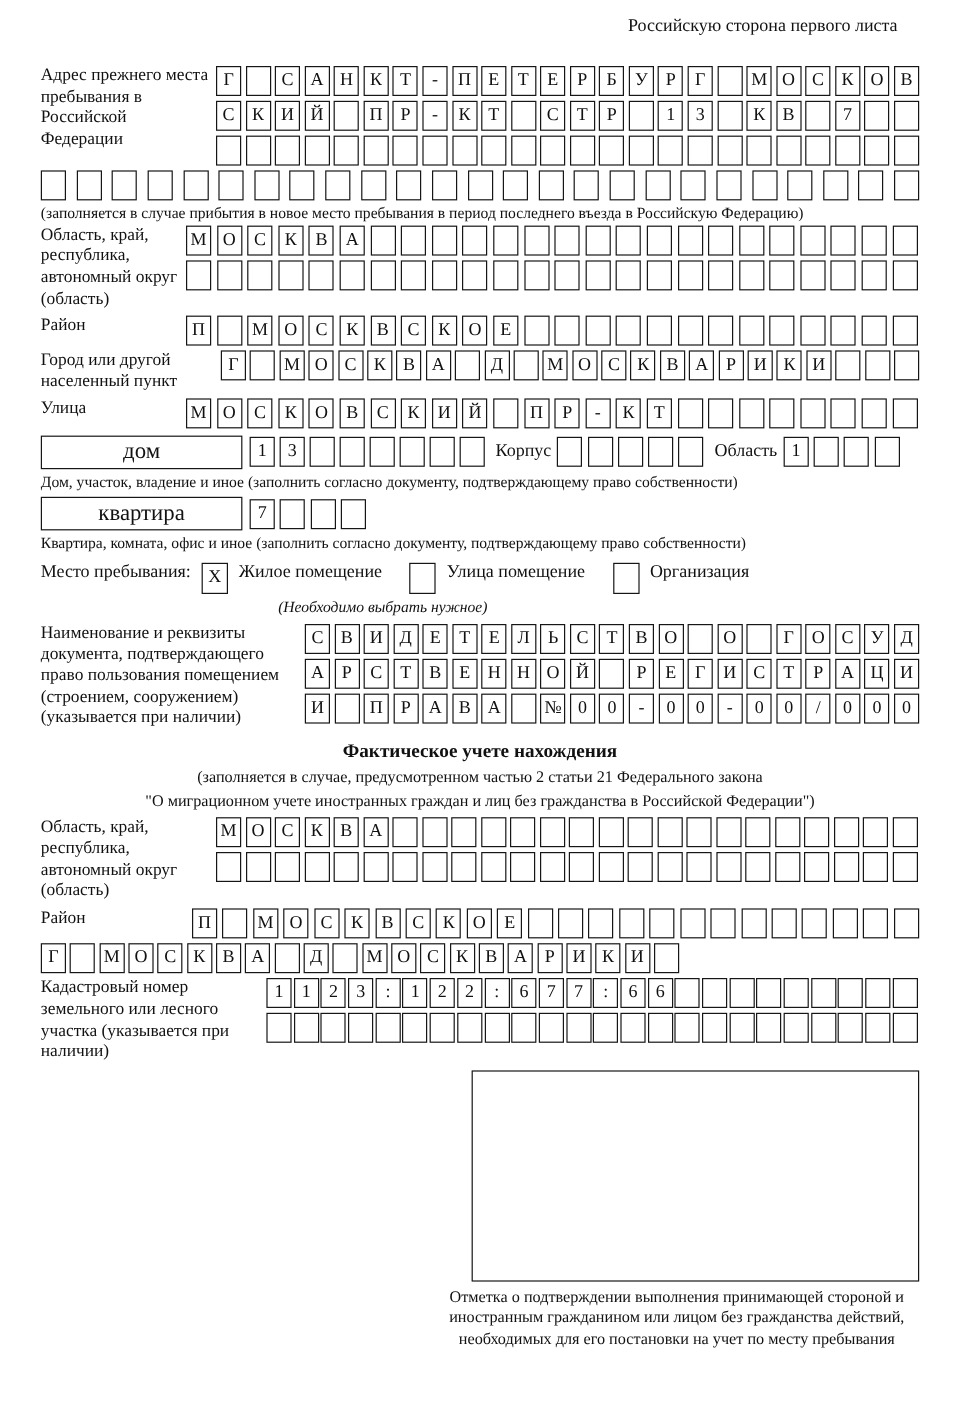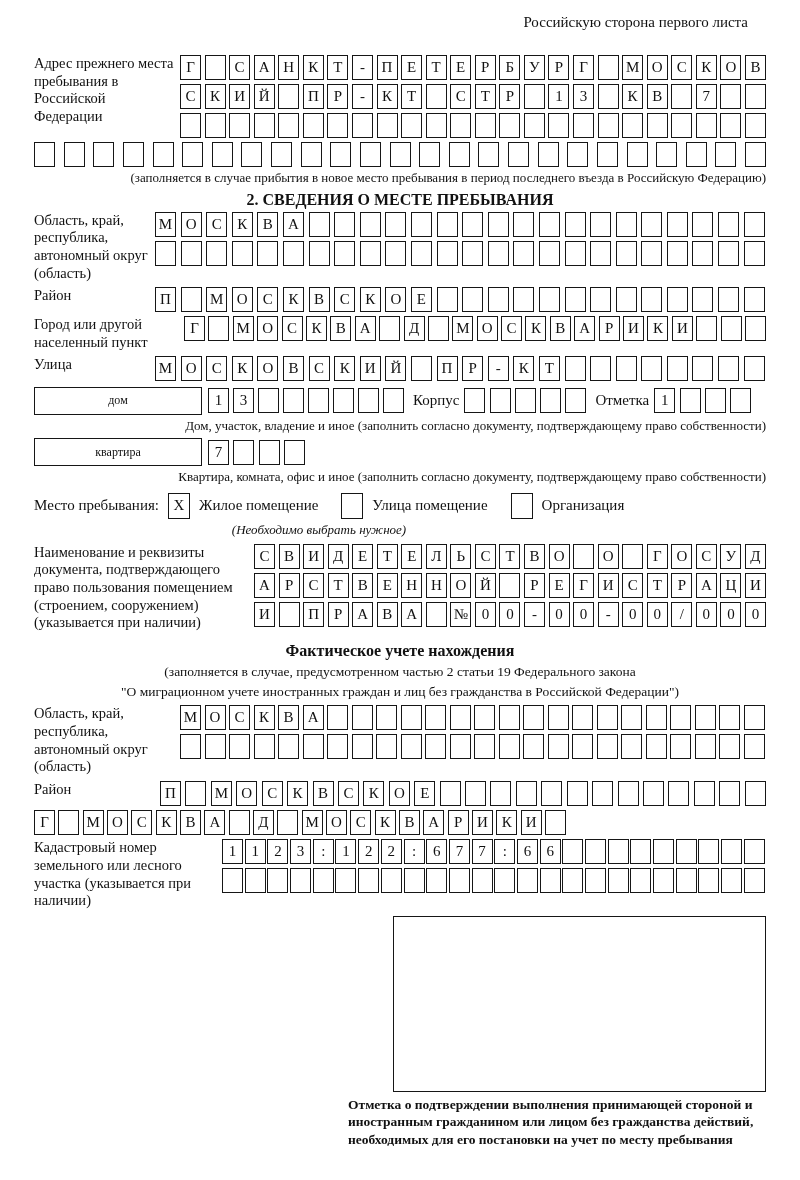--- a/index.html
+++ b/index.html
@@ -20,45 +20,45 @@
     display:flex;align-items:center;justify-content:center;
     font-size:15px;line-height:1;background:#fff;
   }
   
   .w586{width:586px}.w732{width:732px}.w610{width:610px}.w582{width:582px}
   .w512{width:512px}.w585{width:585px}.w606{width:606px}.w532{width:532px}
   .w543{width:543px}.w196{width:196px}.w122{width:122px}.w97{width:97px}
   
   .lw146{width:146px}.lw121{width:121px}.lw150{width:150px}.lw220{width:220px}
   .lw126{width:126px}.lw199{width:199px}.lw188{width:188px}
-  .caption{font-size:13px;text-align:right;margin-top:3px;line-height:1.2;}
+  .caption{font-size:13px;text-align:left;margin-top:3px;line-height:1.2;}
   .h-title{font-size:16px;font-weight:bold;text-align:center;margin-top:5px;margin-bottom:3px;}
   .subtitle{font-size:13.5px;text-align:center;line-height:1.35;margin-top:2px;}
   .mt2{margin-top:2px}.mt4{margin-top:4px}.mt5{margin-top:5px}.mt6{margin-top:6px}.mt10{margin-top:10px}.mt24{margin-top:24px}
   .inline-row{display:flex;align-items:center;font-size:15px;}
   .labelbox{
     border:1.6px solid #161616;height:28px;box-sizing:border-box;background:#fff;
-    display:flex;align-items:center;justify-content:center;font-size:12px;
+    display:flex;align-items:center;justify-content:center;font-size:19px;
   }
   .lb168{width:168px}.lb205{width:168px}
   .inline-lbl{padding:0 5px 0 9px;white-space:nowrap;}
   .ml6{margin-left:6px}
-  .stay-row{display:flex;align-items:center;font-size:15px;margin-top:8px;}
+  .stay-row{display:flex;font-size:15px;margin-top:8px;}
   .cbox{
     width:22px;height:26px;border:1.6px solid #161616;box-sizing:border-box;background:#fff;
     display:flex;align-items:center;justify-content:center;font-size:15px;flex:0 0 auto;
   }
   .stay-lbl{white-space:nowrap;}
   .stay-row .cbox{margin-left:9px;}
   .opt-lbl{margin-left:9px;margin-right:14px;white-space:nowrap;}
   .stay-caption{width:430px;margin-left:70px;text-align:center;font-style:italic;}
   .stamp-box{width:373px;height:176px;border:1.7px solid #161616;box-sizing:border-box;margin-left:auto;background:#fff;}
   .stamp-caption{
     width:432px;margin-left:auto;margin-right:-14px;margin-top:4px;
-    font-size:13.5px;line-height:1.3;font-weight:bold;
+    text-align:center;font-size:13.5px;line-height:1.3;
   }
 </style>
 </head>
 <body>
 
 <div class="page">
 
   <div class="note">Российскую сторона первого листа</div>
 
   <div class="field mt24">
@@ -166,21 +166,20 @@
       <div class="cell"></div>
       <div class="cell"></div>
       <div class="cell"></div>
       <div class="cell"></div>
       <div class="cell"></div>
       <div class="cell"></div>
       <div class="cell"></div>
     </div>
   <div class="caption">(заполняется в случае прибытия в новое место пребывания в период последнего въезда в Российскую Федерацию)</div>
 
-  <div class="h-title">2. СВЕДЕНИЯ О МЕСТЕ ПРЕБЫВАНИЯ</div>
 
   <div class="field mt2">
     <div class="lbl lw121">Область, край, республика, автономный округ (область)</div>
     <div class="rows">
       <div class="cells w610">
           <div class="cell">М</div>
           <div class="cell">О</div>
           <div class="cell">С</div>
           <div class="cell">К</div>
           <div class="cell">В</div>
@@ -342,21 +341,21 @@
         <div class="cell"></div>
       </div>
     <span class="inline-lbl">Корпус</span>
     <div class="cells w122">
         <div class="cell"></div>
         <div class="cell"></div>
         <div class="cell"></div>
         <div class="cell"></div>
         <div class="cell"></div>
       </div>
-    <span class="inline-lbl">Отметка</span>
+    <span class="inline-lbl">Область</span>
     <div class="cells w97">
         <div class="cell">1</div>
         <div class="cell"></div>
         <div class="cell"></div>
         <div class="cell"></div>
       </div>
   </div>
   <div class="caption">Дом, участок, владение и иное (заполнить согласно документу, подтверждающему право собственности)</div>
 
   <div class="inline-row mt5">
@@ -450,21 +449,21 @@
           <div class="cell">0</div>
           <div class="cell">/</div>
           <div class="cell">0</div>
           <div class="cell">0</div>
           <div class="cell">0</div>
         </div>
     </div>
   </div>
 
   <div class="h-title mt10">Фактическое учете нахождения</div>
-  <div class="subtitle">(заполняется в случае, предусмотренном частью 2 статьи 19 Федерального закона</div>
+  <div class="subtitle">(заполняется в случае, предусмотренном частью 2 статьи 21 Федерального закона</div>
   <div class="subtitle">"О миграционном учете иностранных граждан и лиц без гражданства в Российской Федерации")</div>
 
   <div class="field mt4">
     <div class="lbl lw146">Область, край, республика, автономный округ (область)</div>
     <div class="rows">
       <div class="cells w585">
           <div class="cell">М</div>
           <div class="cell">О</div>
           <div class="cell">С</div>
           <div class="cell">К</div>

